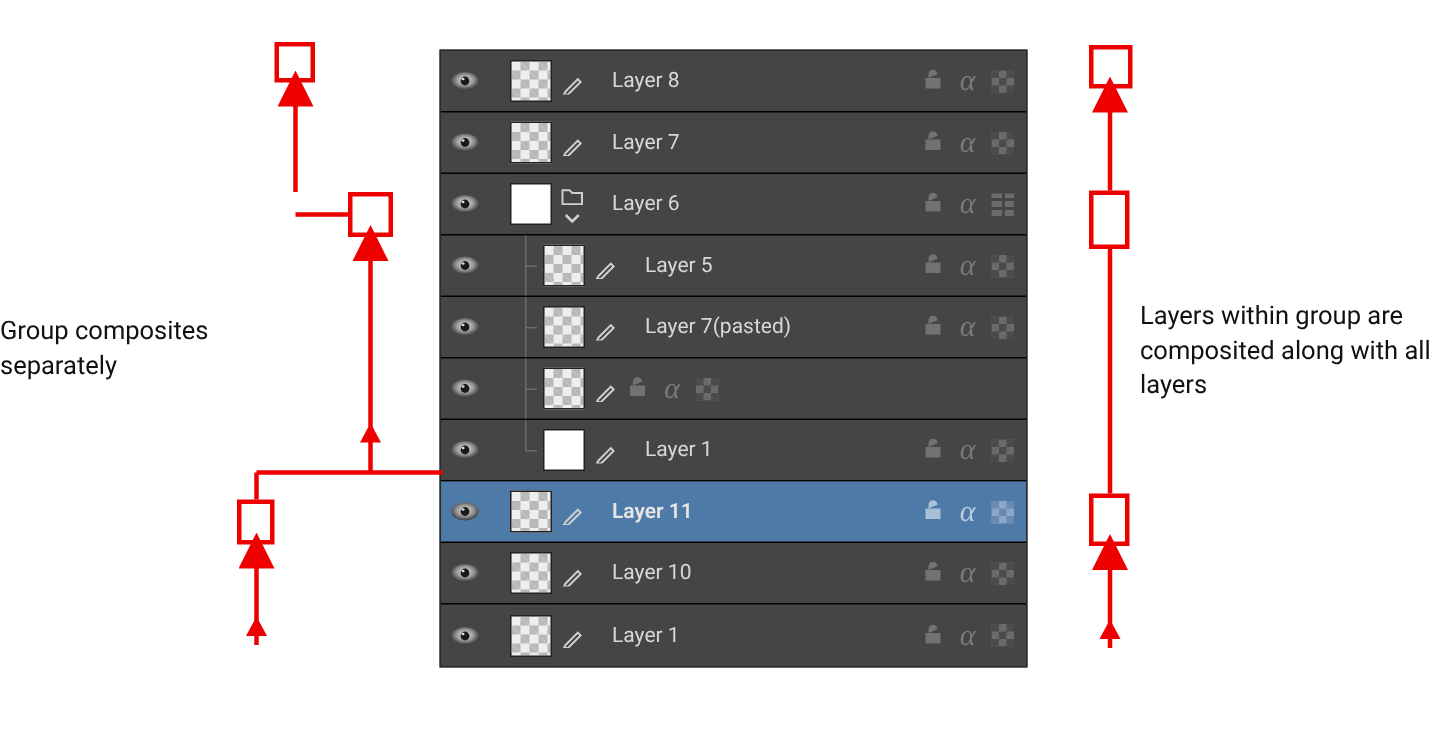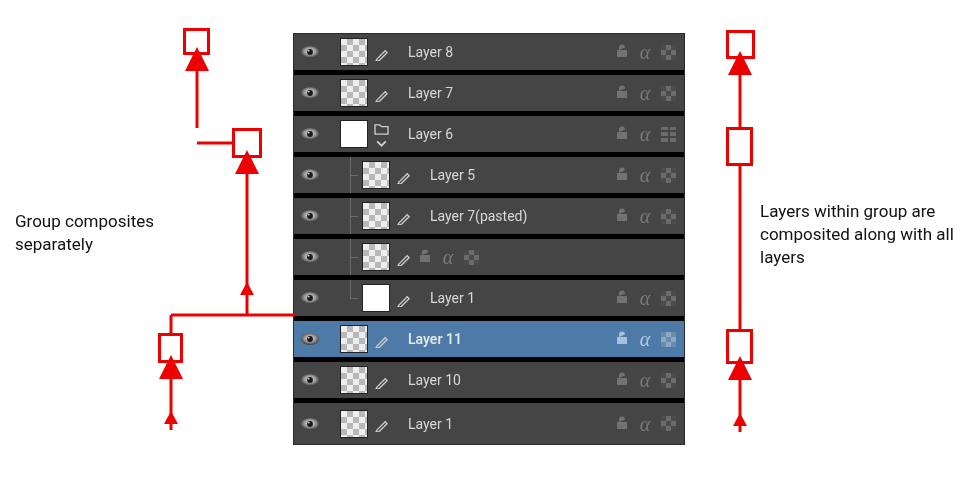--- a/index.html
+++ b/index.html
@@ -10,37 +10,37 @@
     background: #ffffff;
     position: relative;
     overflow: hidden;
   }
   .left-label, .right-label {
     position: absolute;
     font-size: 17px;
     color: #111;
     line-height: 1.35;
   }
-  .left-label { left: 15px; top: 210px; width: 180px; }
+  .left-label { left: 0; top: 210px; width: 180px; }
   .right-label { left: 760px; top: 200px; width: 200px; }
 
   
   .panel {
     position: absolute;
     left: 293px;
     top: 33px;
     width: 392px;
     background: #454545;
     border: 1px solid #2a2a2a;
   }
   .row {
     display: flex;
     align-items: center;
     height: 41px;
-    border-bottom: 5px solid #000000;
+    border-bottom: 1px solid #000000;
     position: relative;
   }
   .row:last-child { border-bottom: none; }
   .row.selected { background: #4e7aa8; }
   .eye {
     width: 32px;
     display: flex;
     justify-content: center;
     align-items: center;
     color: #cfcfcf;

